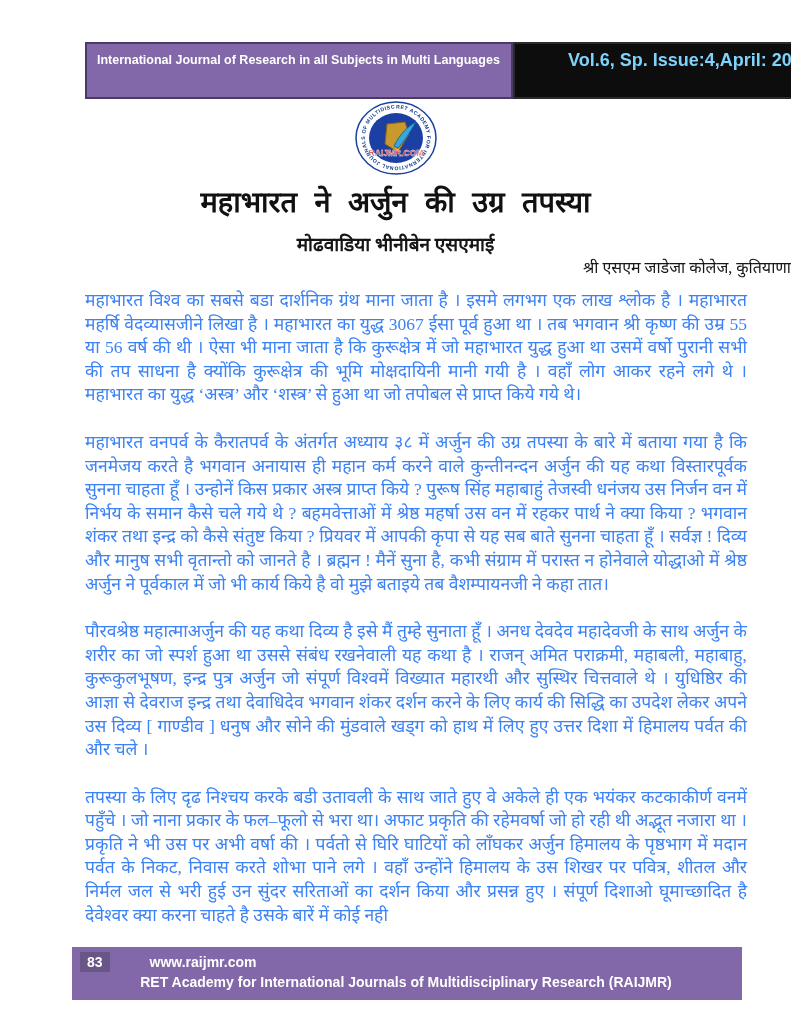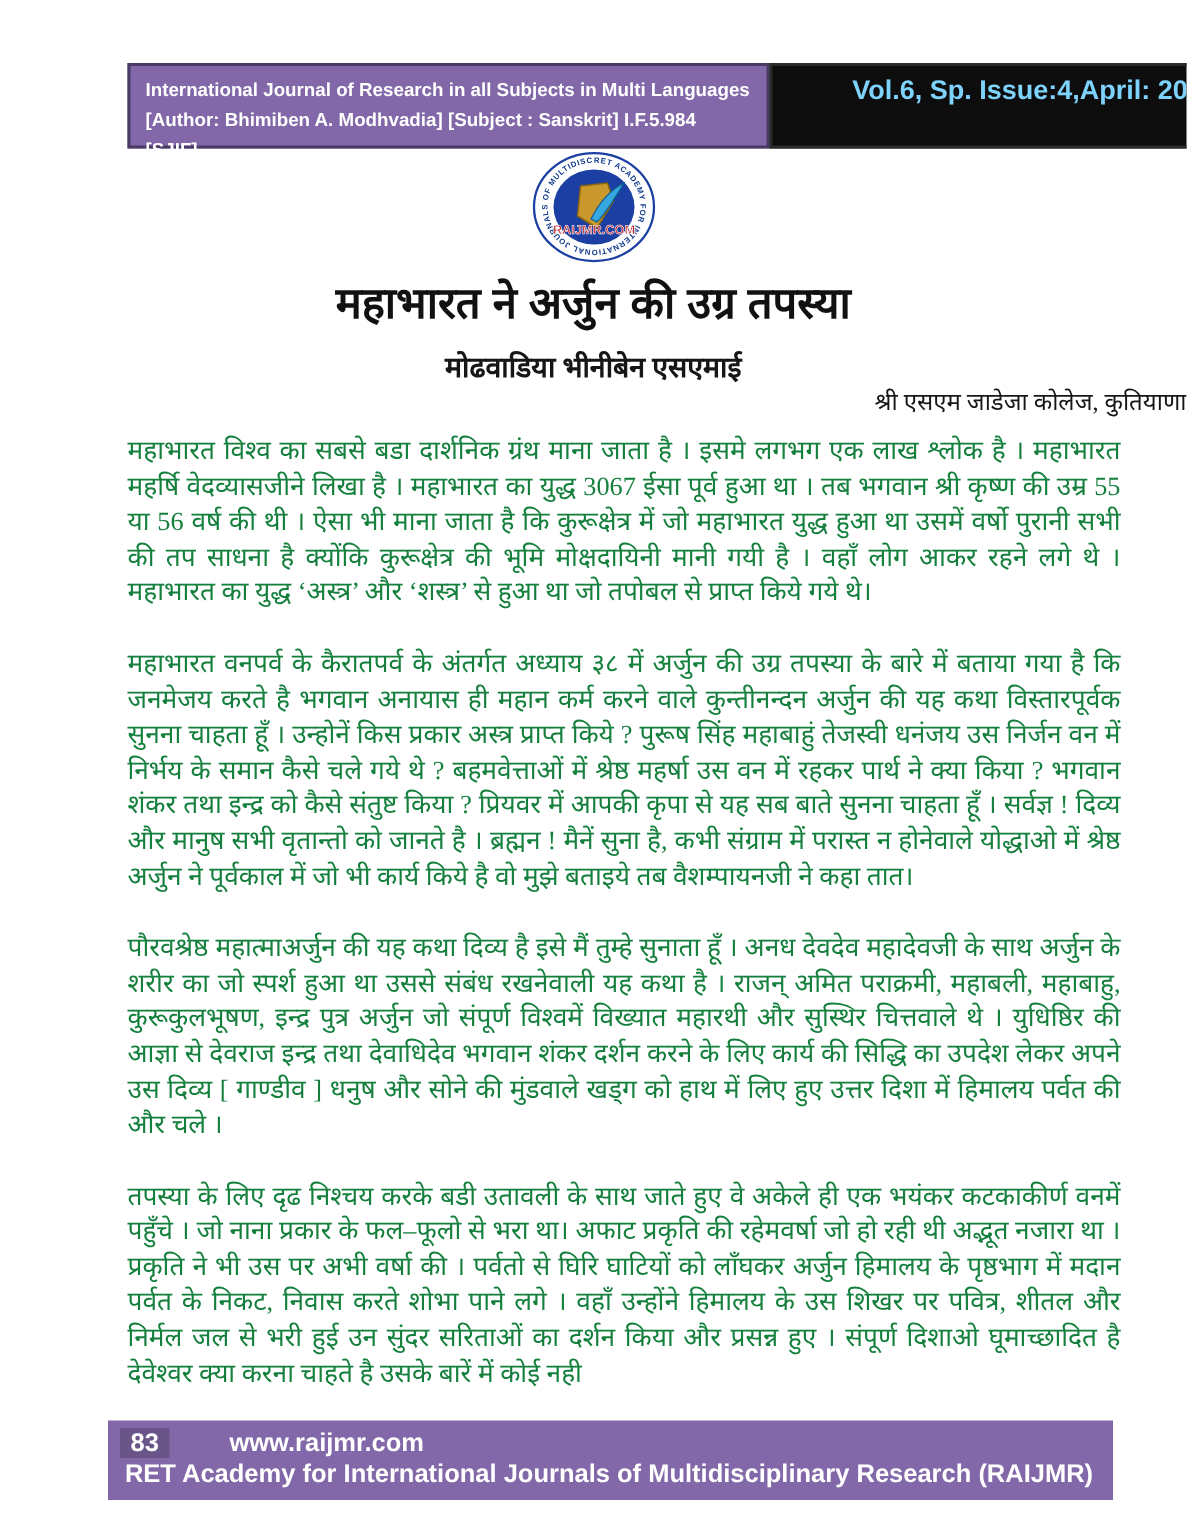--- a/index.html
+++ b/index.html
@@ -41,21 +41,21 @@
   .logo-wrap {
     position:absolute; top:100px; left:50%; transform:translateX(-50%);
     width:84px; height:76px;
   }
   .logo-wrap svg { display:block; }
 
   
   .article-title {
     position:absolute; top:181px; left:0; width:100%;
     text-align:center;
-    font-family:Liberation Sans, sans-serif;
+    font-family:Liberation Mono, monospace;
     font-size:29px; font-weight:bold; color:#111;
   }
   .article-author {
     position:absolute; top:231px; left:0; width:100%;
     text-align:center;
     font-family:"Liberation Serif", serif;
     font-size:19px; font-weight:bold; color:#161616;
   }
   .article-affiliation {
     position:absolute; top:256px; left:0; width:100%;
@@ -67,49 +67,48 @@
   
   .content {
     position:absolute; left:85px; top:289px; width:662px;
   }
   .content p {
     margin:0 0 24px 0;
     font-family:"Liberation Serif", serif;
     font-size:17.5px;
     line-height:23.6px;
     text-align:justify;
-    color:#15803d;
+    color:#3b82f6;
   }
 
   
   .footer-band {
     position:absolute; left:72px; top:947px; width:670px; height:53px;
     background:var(--purple, #8268A8);
     box-sizing:border-box;
-    color:#fff; font-weight:bold; font-size:17px;
+    color:#fff; font-weight:bold; font-size:14px;
     padding:5px 10px 0 8px;
   }
   .footer-line1 { display:flex; align-items:center; line-height:20px; }
   .footer-pageno {
     background:rgba(0,0,0,0.18);
     padding:0 7px; margin-right:8px;
   }
   .footer-journal { flex:1; }
   .footer-url { text-align:right;margin-left:32px; }
   .footer-line2 { text-align:center; line-height:21px; }
 </style>
 </head>
 <body>
 
 <div class="page">
 
   <div class="header-band">
     <div class="header-left">
       <div>International Journal of Research in all Subjects in Multi Languages</div>
-      <div>[Author: Bhimiben A. Modhvadia] [Subject : Sanskrit] I.F.5.984 [SJIF]</div>
     </div>
     <div class="header-right">
       <div>Vol.6, Sp. Issue:4,April: 2018</div>
       <div></div>
     </div>
   </div>
 
   <div class="logo-wrap">
     <svg width="84" height="76" viewBox="0 0 84 76">
       <ellipse cx="42" cy="38" rx="40" ry="36" fill="#ffffff" stroke="var(--blue)" stroke-width="1.5"></ellipse>

